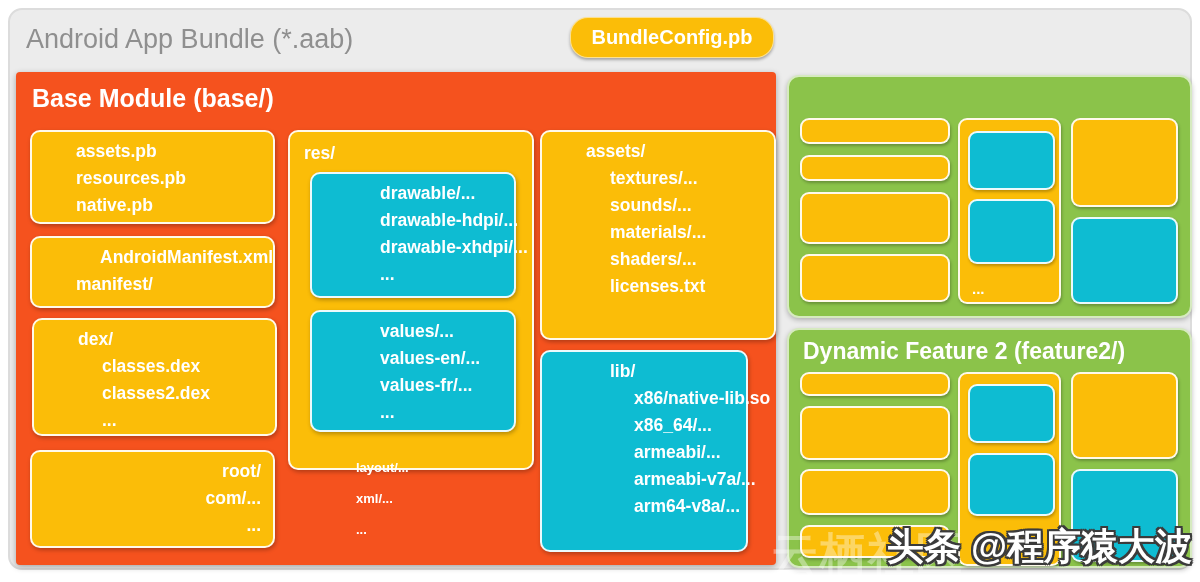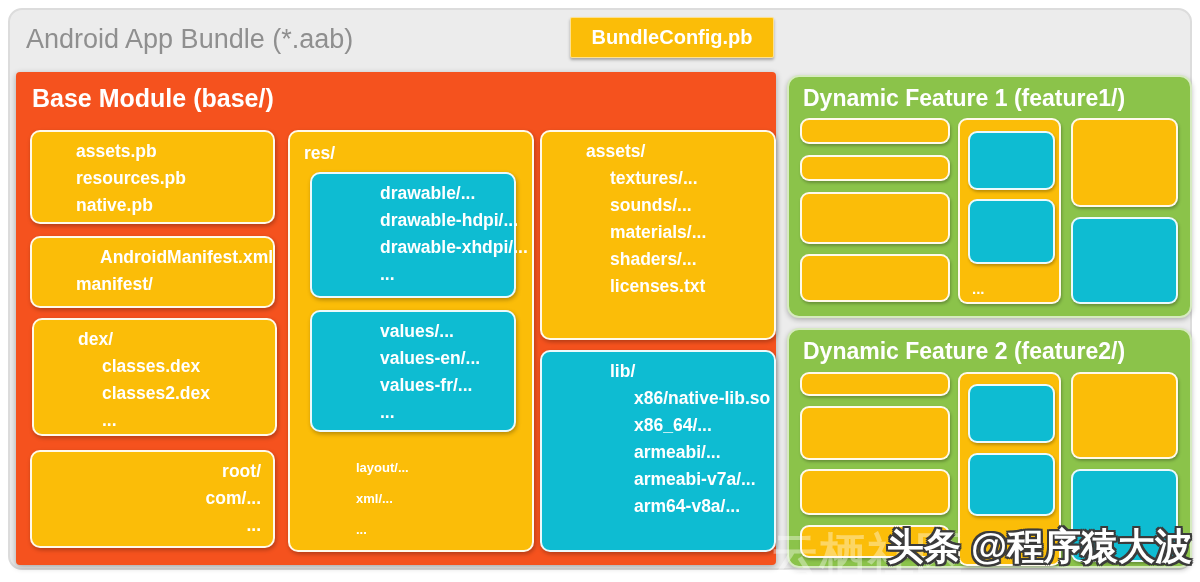--- a/index.html
+++ b/index.html
@@ -24,21 +24,21 @@
     background:var(--panel);
     border:2px solid var(--panel-border);
     border-radius:14px;
   }
   .page-title{
     position:absolute;left:26px;top:24px;
     font-size:27px;color:var(--title-gray);
   }
   .chip{
     position:absolute;left:570px;top:17px;width:204px;height:41px;
-    background:var(--yellow);border-radius:2px;
+    background:var(--yellow);border-radius:18px;
     border:1px solid rgba(255,255,255,.55);
     box-shadow:0 2px 3px rgba(0,0,0,.3);
     display:flex;align-items:center;justify-content:center;
     color:#fff;font-weight:bold;font-size:20px;
   }
   
   .base{
     position:absolute;left:16px;top:72px;width:760px;height:493px;
     background:var(--orange);border-radius:4px;
     box-shadow:0 2px 6px rgba(0,0,0,.3);
@@ -55,30 +55,30 @@
     padding:6px 12px;
   }
   .ybox{background:var(--yellow);}
   .cbox{background:var(--cyan);padding-left:36px;}
   .line{white-space:nowrap;margin-left:32px;}
   .ind1{padding-left:24px;}
   .b-meta{left:14px;top:58px;width:245px;height:94px;}
   .b-manifest{left:14px;top:164px;width:245px;height:72px;}
   .b-dex{left:16px;top:246px;width:245px;height:118px;}
   .b-root{left:14px;top:378px;width:245px;height:98px;text-align:right;}
-  .b-res{left:272px;top:58px;width:246px;height:422px;padding:0;}
+  .b-res{left:272px;top:58px;width:246px;height:340px;padding:0;}
   .res-label{position:absolute;left:14px;top:8px;}
   .r-drawable{left:20px;top:40px;width:206px;height:126px;}
   .r-values{left:20px;top:178px;width:206px;height:122px;}
   .res-tail{
     position:absolute;left:34px;top:320px;
     color:#fff;font-weight:bold;font-size:13px;line-height:31px;
   }
   .b-assets{left:524px;top:58px;width:236px;height:210px;}
-  .b-lib{left:524px;top:278px;width:236px;height:202px;}
+  .b-lib{left:524px;top:278px;width:208px;height:202px;}
   
   .feature{
     position:absolute;left:787px;width:405px;
     background:var(--green);border-radius:12px;
     border:2px solid rgba(255,255,255,.65);
     box-shadow:0 2px 5px rgba(0,0,0,.25);
   }
   .f1{top:75px;height:243px;}
   .f2{top:328px;height:240px;}
   .feature-title{
@@ -197,21 +197,20 @@
       <div class="line">lib/</div>
       <div class="line ind1">x86/native-lib.so</div>
       <div class="line ind1">x86_64/...</div>
       <div class="line ind1">armeabi/...</div>
       <div class="line ind1">armeabi-v7a/...</div>
       <div class="line ind1">arm64-v8a/...</div>
     </div>
 </div>
 
 <div class="feature f1">
-  <div class="feature-title">Dynamic Feature 1 (feature1/)</div>
   <div class="ph y p1"></div>
   <div class="ph y p2"></div>
   <div class="ph y p3"></div>
   <div class="ph y p4"></div>
   <div class="ph y mid">
     <div class="ph c mc1"></div>
     <div class="ph c mc2"></div>
     <div class="mid-ellipsis">...</div>
   </div>
   <div class="ph y r1"></div>

